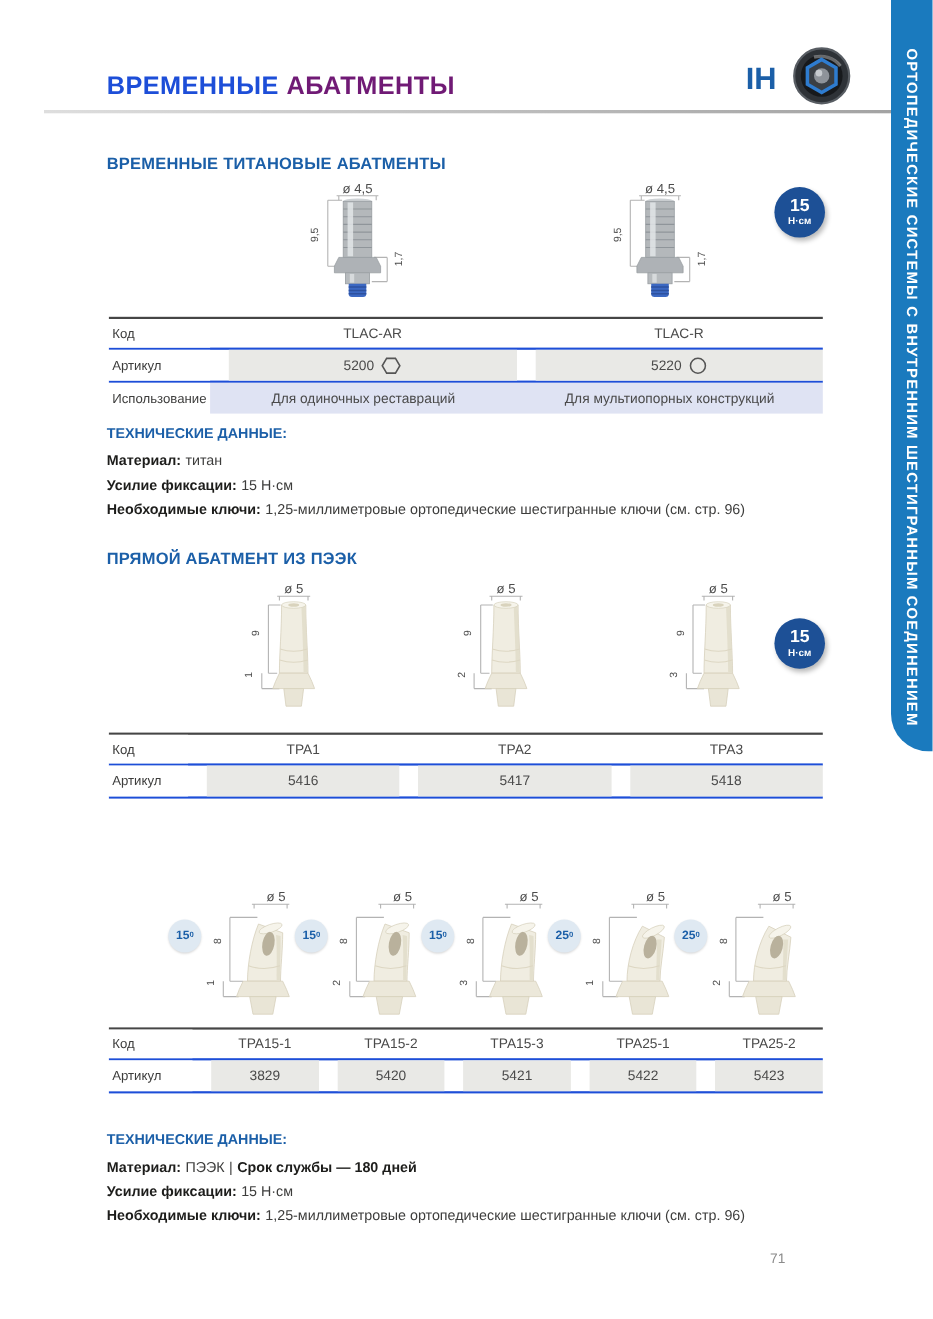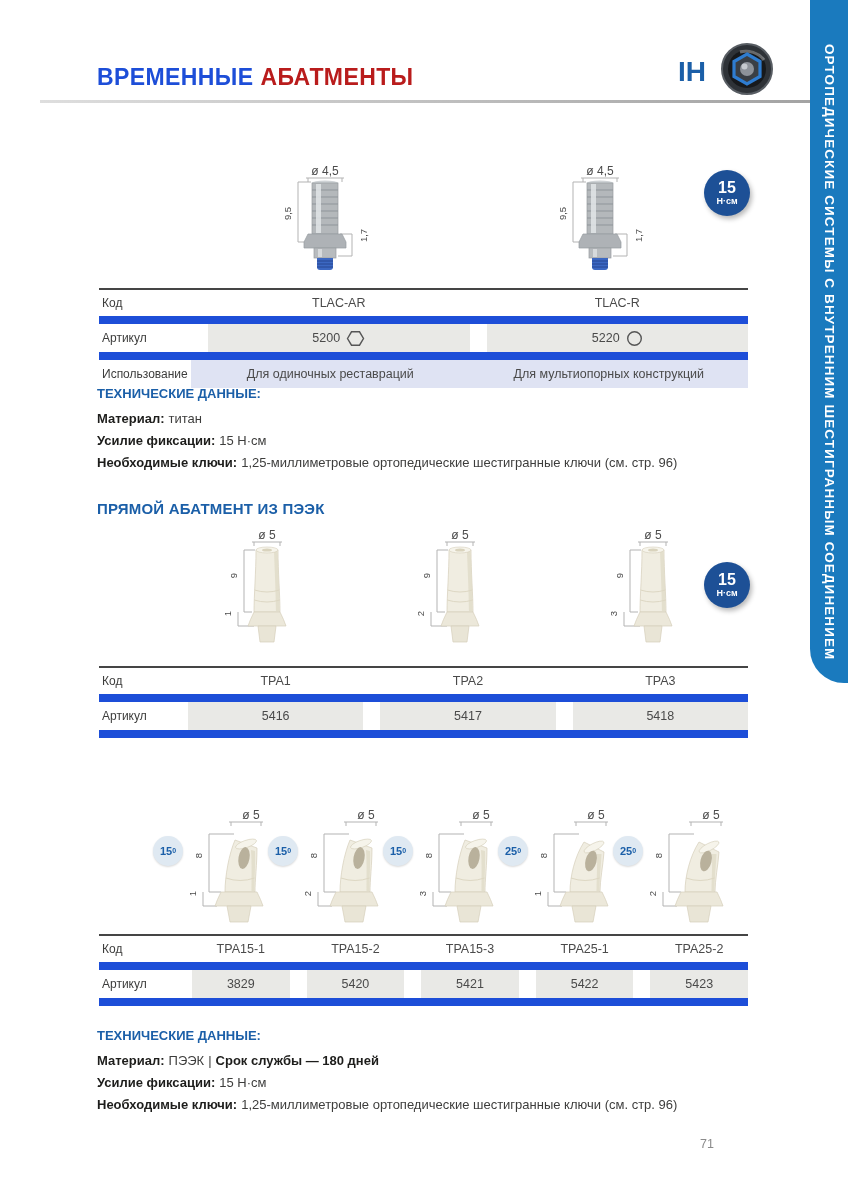--- a/index.html
+++ b/index.html
@@ -9,21 +9,21 @@
   
   .sidebar{position:absolute;right:0;top:0;width:38px;height:683px;background:#1a7abe;
            border-bottom-left-radius:34px;}
   .sidebar span{position:absolute;top:44px;left:50%;transform:translateX(-50%);
            writing-mode:vertical-rl;color:#fff;font-weight:bold;font-size:13.5px;
            letter-spacing:1.1px;white-space:nowrap;}
 
   
   .title{position:absolute;left:97px;top:64px;font-size:23px;font-weight:bold;letter-spacing:.4px;}
   .title .t1{color:#1d4ed8;}
-  .title .t2{color:#b91c1c;margin-left:7px;}
+  .title .t2{color:#701a75;margin-left:7px;}
   .rule{position:absolute;left:40px;top:100px;width:770px;height:3px;
         background:linear-gradient(to right,#dedede,#a3a3a3);}
   .ih{position:absolute;left:678px;top:56px;font-size:28px;font-weight:bold;color:#1b5fa8;}
   .hexnut{position:absolute;left:720px;top:42px;width:54px;height:54px;}
 
   
   .sec-h{position:absolute;left:97px;font-size:15px;font-weight:bold;color:#1b5fa8;letter-spacing:.2px;}
 
   
   .badge{position:absolute;width:46px;height:46px;border-radius:50%;background:#1d5096;
@@ -40,21 +40,21 @@
        transform:rotate(-90deg);}
   .fig svg{position:absolute;top:12px;left:0;}
   .angle-badge{position:absolute;left:2px;top:28px;width:30px;height:30px;border-radius:50%;
        background:#dfe9f2;display:flex;align-items:center;justify-content:center;
        color:#1b5fa8;font-size:11px;font-weight:bold;box-shadow:0 1px 2px rgba(0,0,0,.15);}
   .angle-badge sup{font-size:7px;line-height:0;}
 
   
   .tbl{position:absolute;left:99px;width:649px;border-top:2px solid #454545;font-size:12.5px;}
   .trow{display:grid;align-items:center;}
-  .trow.bb{border-bottom:8px solid #1d4ed8;gap:17px;}
+  .trow.bb{border-bottom:2px solid #1d4ed8;gap:17px;}
   .t1 .trow{grid-template-columns:92px 1fr 1fr;}
   .t2 .trow{grid-template-columns:72px 1fr 1fr 1fr;}
   .t3 .trow{grid-template-columns:76px 1fr 1fr 1fr 1fr 1fr;}
   .trow{height:26px;}
   .trow.tall{height:28px;}
   .lbl{padding-left:3px;font-size:12px;color:#3d3d3c;background:#fff;height:100%;
        display:flex;align-items:center;}
   .val{text-align:right;color:#4a4a4a;height:100%;display:flex;align-items:center;justify-content:center;}
   .bg-gray .val{background:#e9e9e6;}
   .bg-lav  .val{background:#dfe3f3;}
@@ -88,20 +88,21 @@
       <circle cx="27" cy="27" r="25" fill="#2e3237"></circle>
       <circle cx="27" cy="27" r="25" fill="none" stroke="#585d63" stroke-width="2"></circle>
       <circle cx="27" cy="27" r="19" fill="#17191c"></circle>
       <path d="M20 10 A 23 23 0 0 1 44 18" stroke="rgba(255,255,255,.35)" stroke-width="3" fill="none"></path>
       <polygon points="27,12 40,19.5 40,34.5 27,42 14,34.5 14,19.5" fill="#3a3f45" stroke="#2e7cd0" stroke-width="3.2"></polygon>
       <circle cx="27" cy="27" r="7" fill="#8e939a"></circle>
       <circle cx="24.5" cy="24.5" r="3" fill="#c6cacf"></circle>
     </svg>
   </div>
 
+  <div class="sec-h" style="top:141px">ВРЕМЕННЫЕ ТИТАНОВЫЕ АБАТМЕНТЫ</div>
 
   <div class="fig" style="left:250px;top:164px;width:150px;height:112px">
     <span class="dia">ø 4,5</span>
     <span class="dim" style="left:26px;top:44px">9,5</span>
     <span class="dim" style="left:102px;top:66px">1,7</span>
     <svg width="150" height="96" viewBox="0 0 150 96">
       <g stroke="#b3b3b3" stroke-width="1" fill="none">
         <path d="M56 2 H94 M58 2 V6 M92 2 V6"></path>
         <path d="M48 6 V66 M48 6 H61 M48 66 H56"></path>
         <path d="M102 58 V80 M90 58 H102 M88 80 H102"></path>

